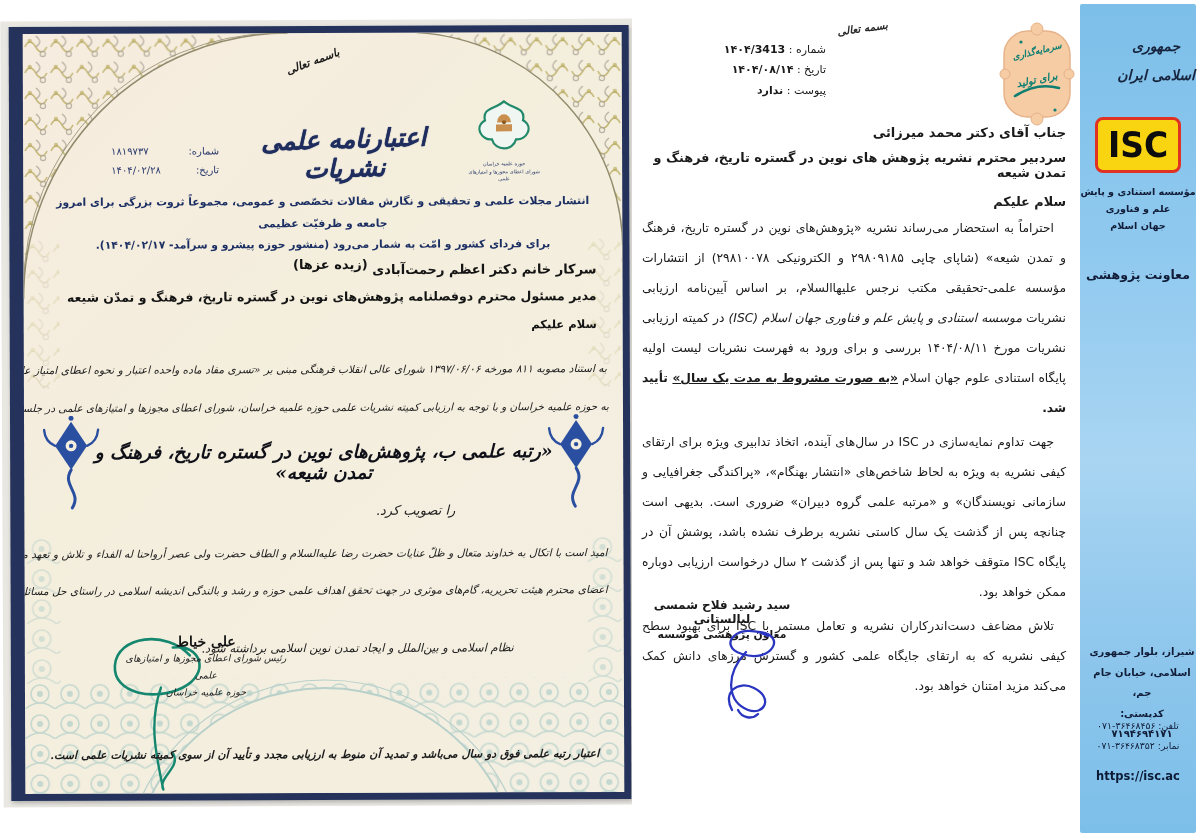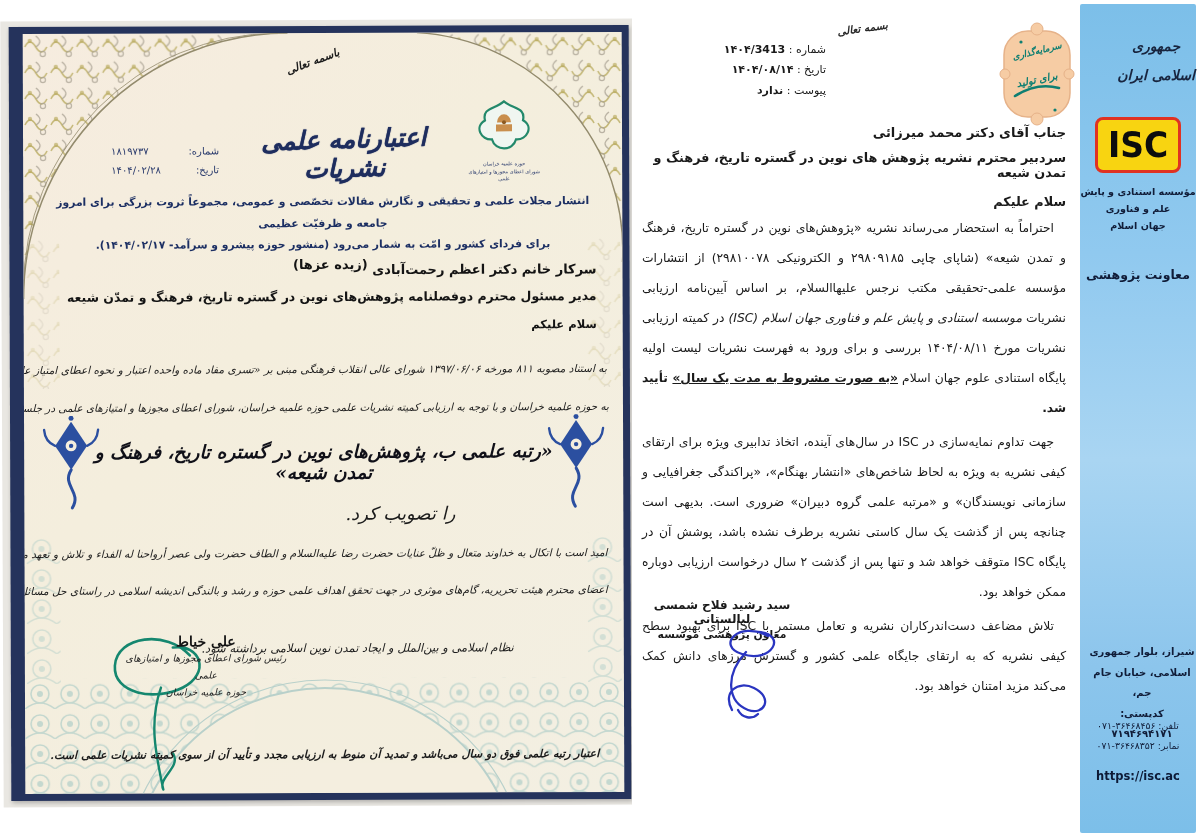--- a/index.html
+++ b/index.html
@@ -45,21 +45,21 @@
 
   .nasta { font-family:"DejaVu Serif",serif; font-style:italic; color:#1b1b1b; direction:rtl; }
   .cert-body1 { position:absolute; left:16px; right:16px; top:330px; text-align:center;
           font-size:10.6px; white-space:nowrap; }
   .cert-body2 { position:absolute; left:14px; right:14px; top:368px; text-align:center;
           font-size:10.4px; white-space:nowrap; }
   .motif-l { position:absolute; left:18px; top:382px; width:58px; height:95px; }
   .motif-r { position:absolute; right:18px; top:382px; width:58px; height:95px; transform:scaleX(-1); }
   .cert-highlight { position:absolute; left:55px; right:55px; top:408px; text-align:center;
           font-size:18.5px; font-weight:bold; color:#101018; }
-  .cert-approved { position:absolute; right:168px; top:470px; font-size:18px; }
+  .cert-approved { position:absolute; right:168px; top:470px; font-size:13px; }
   .cert-hope1 { position:absolute; left:16px; right:16px; top:514px; text-align:center;
           font-size:10.6px; white-space:nowrap; }
   .cert-hope2 { position:absolute; left:16px; right:16px; top:551px; text-align:center;
           font-size:10.6px; white-space:nowrap; }
   .cert-hope3 { position:absolute; right:110px; top:608px; font-size:11.5px; }
 
   .cert-signer { position:absolute; left:96px; top:600px; width:170px; text-align:center;
           direction:rtl; z-index:2; }
   .cert-signer .sname { font-family:"DejaVu Serif",serif; font-weight:bold;
           font-size:14px; color:#151515; }

